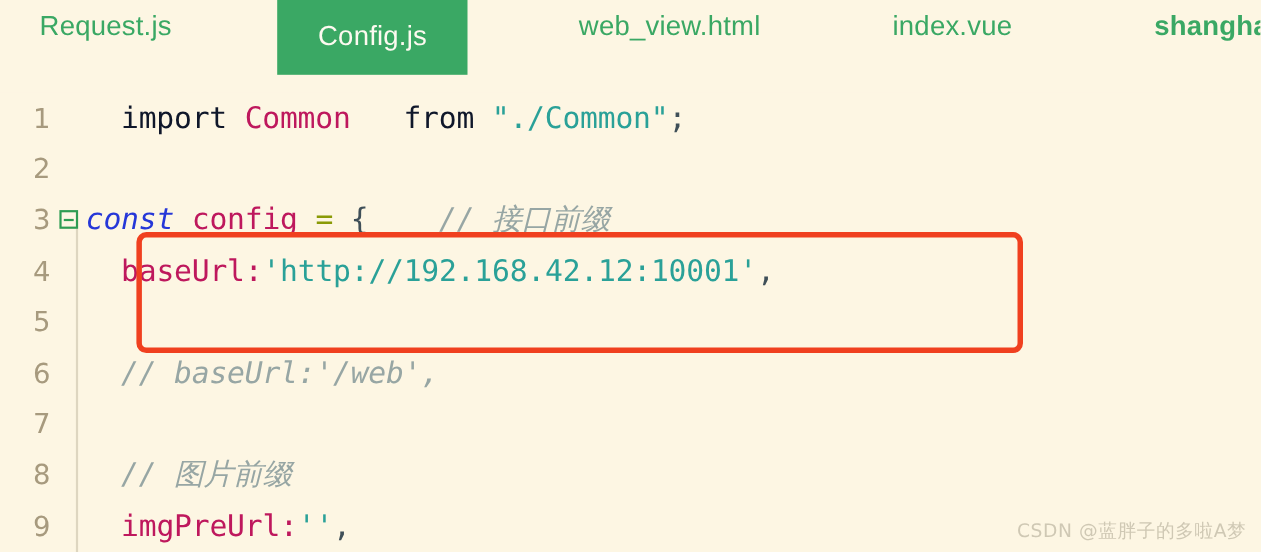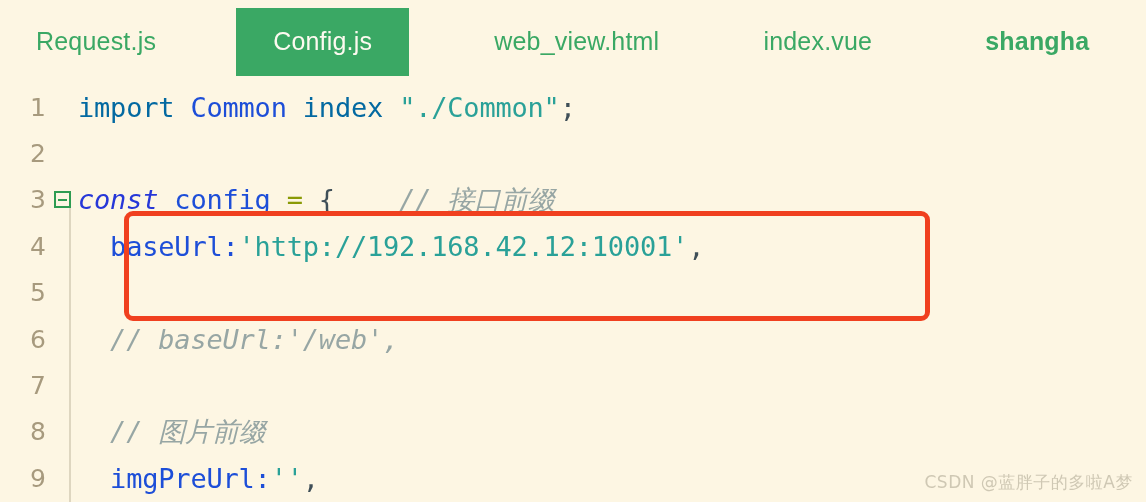--- a/index.html
+++ b/index.html
@@ -16,23 +16,24 @@
     font-family: "Liberation Sans", sans-serif;
   }
 
   
   #tabbar {
     position: absolute;
     left: 0; top: 0;
     width: 1146px;
     height: 84px;
     display: flex;
-    align-items: center;
+    align-items: flex-start;
     background: #fdf6e3;
     white-space: nowrap;
+    gap: 16px;
   }
   .tab {
     font-family: "Liberation Sans", sans-serif;
     font-size: 25px;
     color: #3aa864;
     padding: 11px 24px;
     line-height: 1.1;
     letter-spacing: 0.2px;
     flex: 0 0 auto;
   }
@@ -96,22 +97,22 @@
   }
   .codetext {
     font-family: "DejaVu Sans Mono", monospace;
     font-size: 27px;
     letter-spacing: -0.2px;
     white-space: pre;
     line-height: 1;
   }
   
   .t-kw      { color: #2637d8; font-style: italic; }
-  .t-kw2     { color: #0369a1; }
-  .t-plain   { color: #1d4ed8; }
+  .t-kw2     { color: #0f172a; margin-left: 32px; }
+  .t-plain   { color: #be185d; }
   .t-op      { color: #8a9a06; }
   .t-str     { color: #2aa198; }
   .t-punc    { color: #3f4f58; }
   .t-comment { color: #97a6a4; font-style: italic; margin-top: 24px; }
 
   
   #indent-guide {
     position: absolute;
     left: 69px;
     top: 113px;
@@ -156,21 +157,21 @@
       <div class="tab gap3">web_view.html</div>
       <div class="tab gap2">index.vue</div>
       <div class="tab gap4">shangha</div>
     </div>
 
   <div id="editor">
     <div id="indent-guide"></div>
   <div class="code-line">
         <div class="gutter">1</div>
         <div class="foldcol"></div>
-        <div class="codetext"><span class="t-kw2">import </span><span class="t-plain">Common </span><span class="t-kw2">index </span><span class="t-str">"./Common"</span><span class="t-punc">;</span></div>
+        <div class="codetext"><span class="t-kw2">import </span><span class="t-plain">Common </span><span class="t-kw2">from </span><span class="t-str">"./Common"</span><span class="t-punc">;</span></div>
       </div>
       <div class="code-line">
         <div class="gutter">2</div>
         <div class="foldcol"></div>
         <div class="codetext"></div>
       </div>
       <div class="code-line">
         <div class="gutter">3</div>
         <div class="foldcol">
           <div class="fold-box"></div>

